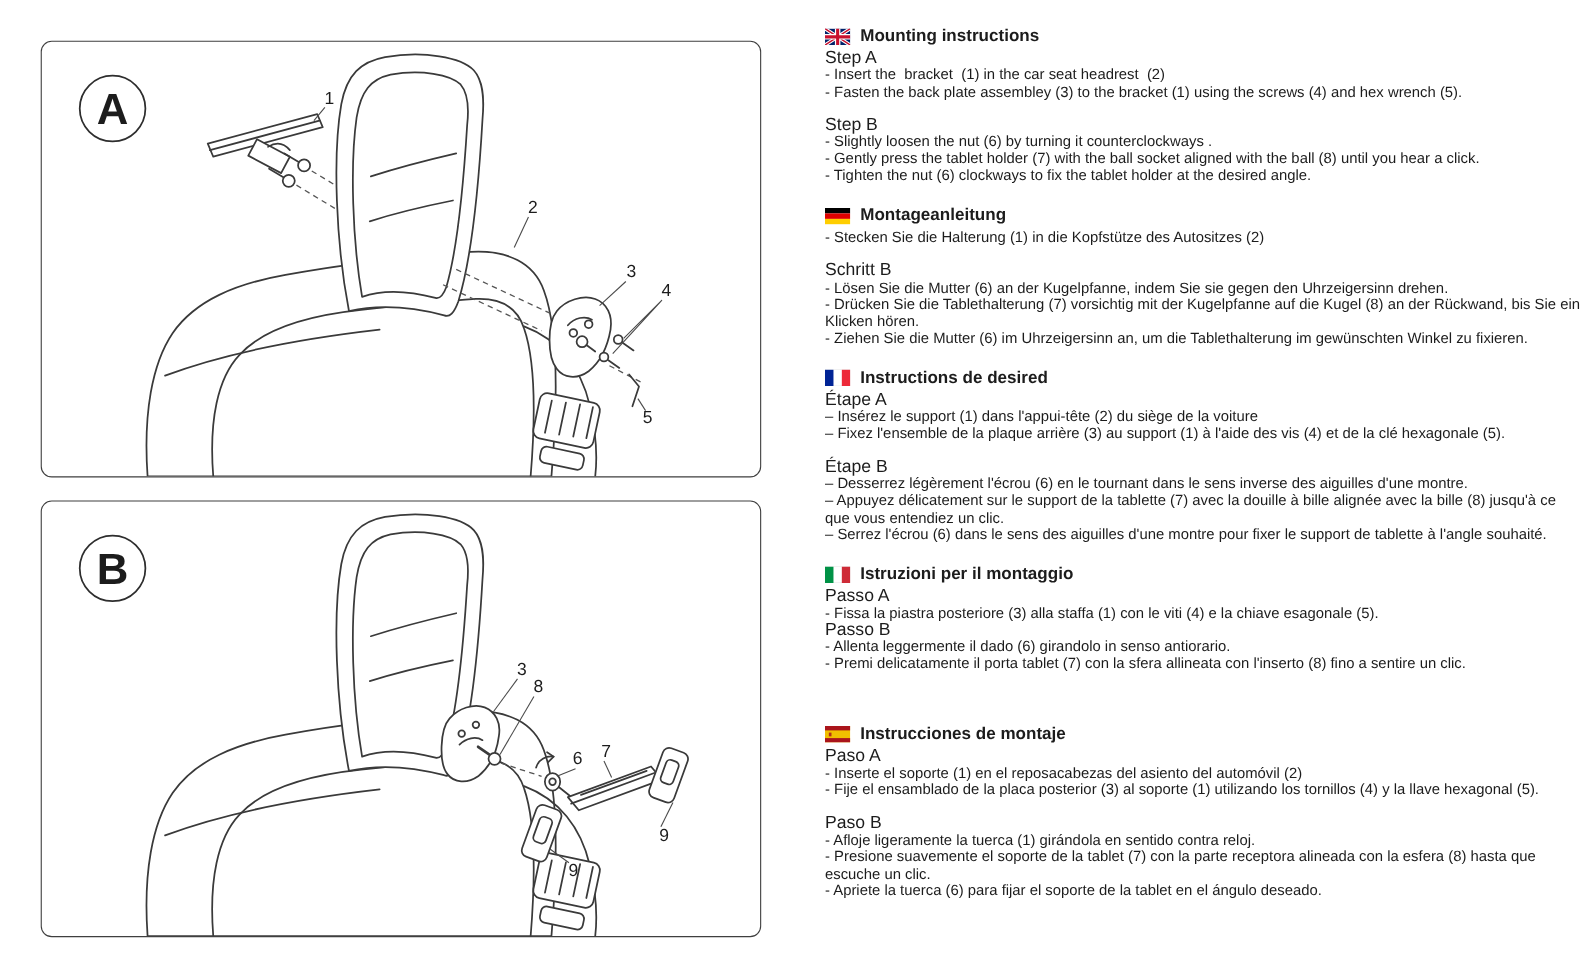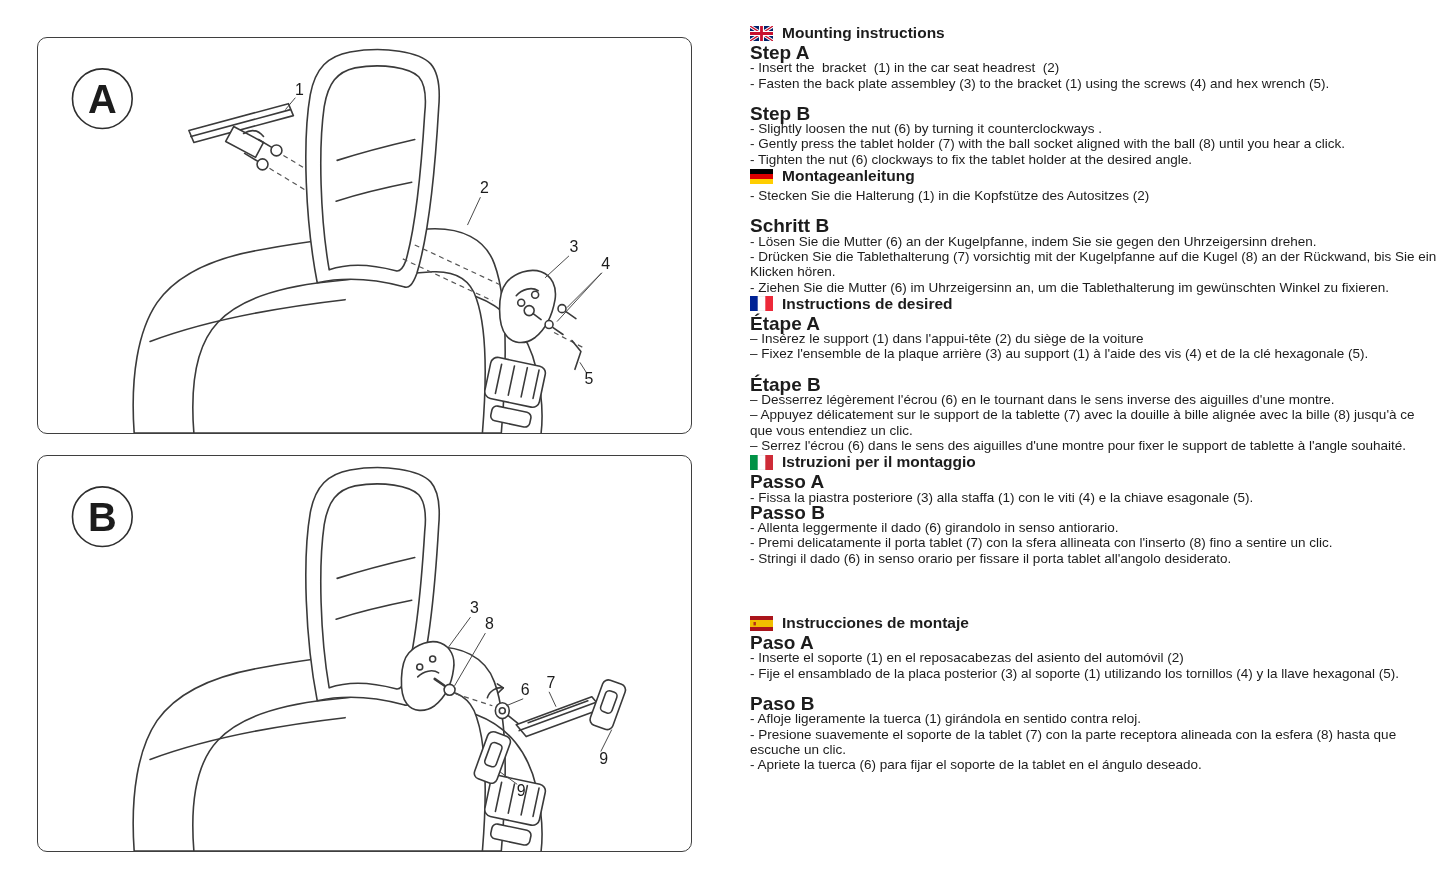--- a/index.html
+++ b/index.html
@@ -13,28 +13,28 @@
   .panel svg{width:100%;height:100%;display:block;}
   .art{stroke:#3a3a3a;stroke-width:1.6;fill:none;stroke-linecap:round;stroke-linejoin:round;}
   .leader{stroke:#4a4a4a;stroke-width:1;fill:none;}
   .dashed{stroke:#555;stroke-width:1.2;fill:none;stroke-dasharray:5 4;}
   .callout{font-family:"Liberation Sans",sans-serif;font-size:16px;fill:#1c1c1c;text-anchor:middle;}
   .badge-circle{stroke:#2e2e2e;stroke-width:1.6;fill:#fff;}
   .badge-letter{font-family:"Liberation Sans",sans-serif;font-size:40px;font-weight:bold;
                 fill:#1c1c1c;text-anchor:middle;}
   
   .right-col{position:absolute;left:750px;top:24px;width:690px;}
-  .sec{}
+  .sec{margin-top:20px;}
   .sec:first-child{margin-top:0;}
   .sec-extra{margin-top:48px;}
   .sec-title{display:flex;align-items:center;gap:9px;font-size:15.5px;font-weight:bold;
              margin:0 0 3px 0;line-height:18px;}
   .flag{display:inline-block;line-height:0;flex:0 0 auto;}
   .flag svg{display:block;}
-  .step-head{font-weight:bold;font-size:19px;line-height:15.3px;}
+  .step-head{font-weight:normal;font-size:16px;line-height:15.3px;}
   .line{font-size:13.5px;line-height:15.3px;white-space:pre-wrap;}
   .step-gap{height:15px;}
 </style>
 </head>
 <body>
 
 <div class="page">
 
   <div class="panel panel-a">
     <svg viewBox="0 0 655 397">
@@ -270,21 +270,20 @@
         <span>Istruzioni per il montaggio</span>
       </h2>
       <div class="step">
         <div class="step-head">Passo A</div>
         <div class="line">- Fissa la piastra posteriore (3) alla staffa (1) con le viti (4) e la chiave esagonale (5).</div>
       </div>
       <div class="step">
         <div class="step-head">Passo B</div>
         <div class="line">- Allenta leggermente il dado (6) girandolo in senso antiorario.</div>
         <div class="line">- Premi delicatamente il porta tablet (7) con la sfera allineata con l'inserto (8) fino a sentire un clic.</div>
-        <div class="line">- Stringi il dado (6) in senso orario per fissare il porta tablet all'angolo desiderato.</div>
       </div>
     </section>
 
     <section class="sec sec-extra">
       <h2 class="sec-title">
         <span class="flag">
           <svg width="23" height="15" viewBox="0 0 23 15">
             <rect width="23" height="15" fill="#F1BF00"></rect>
             <rect width="23" height="4" y="0" fill="#AA151B"></rect>
             <rect width="23" height="4" y="11" fill="#AA151B"></rect>

